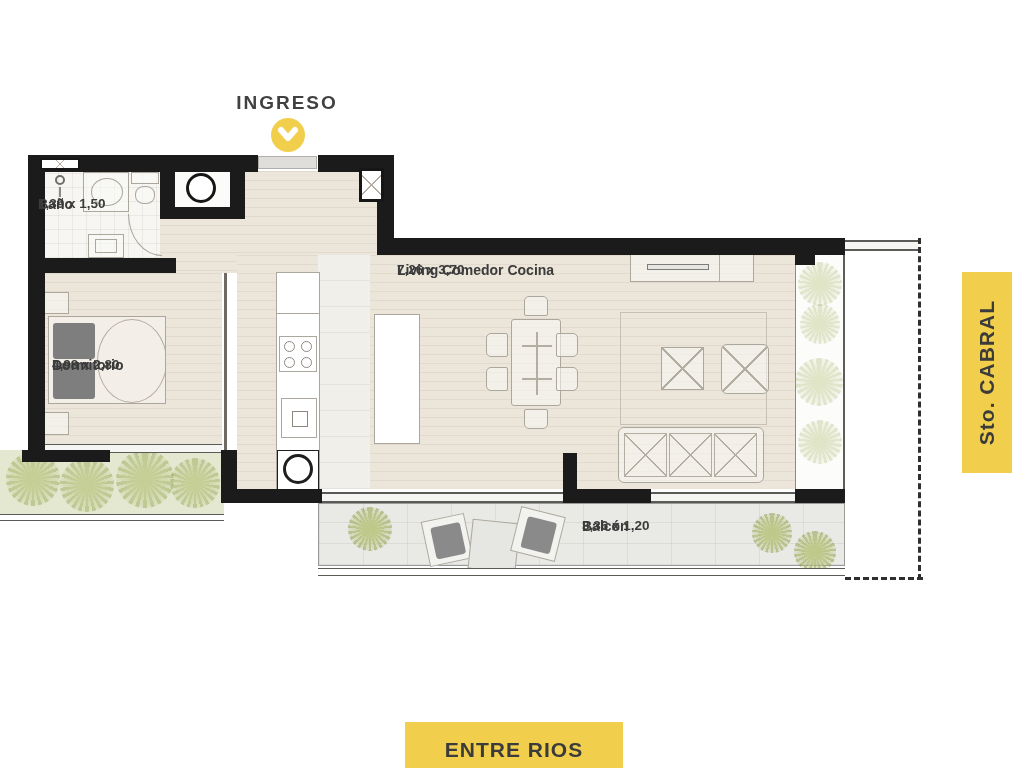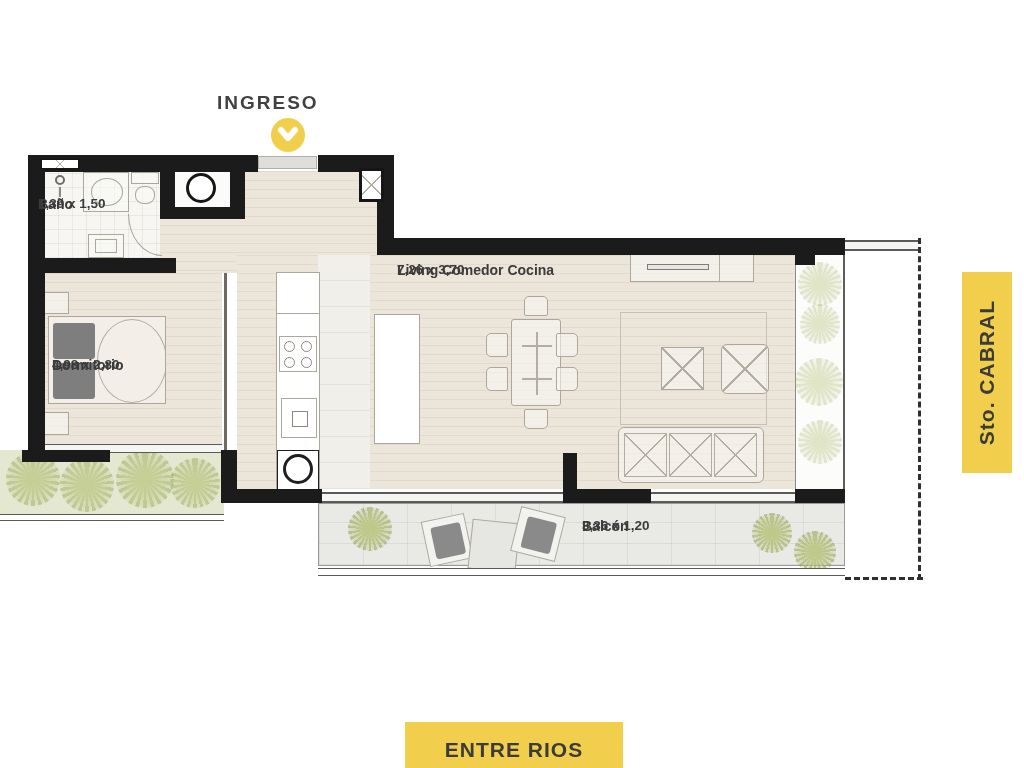--- a/index.html
+++ b/index.html
@@ -46,21 +46,21 @@
   .xbox{background-color:#ffffff;border:2px solid #161616;}
 
   
   .dash-v{border-left:3px dashed #2f2f2f;}
   .dash-h{border-top:3px dashed #2f2f2f;}
 
   
   .lbl{color:#3b3b3b;font-weight:700;text-align:center;line-height:1.22;}
   .lbl .name{font-size:14px;}
   .lbl .dims{font-size:13.5px;}
-  .ingreso-title{color:#414141;font-weight:700;font-size:19px;letter-spacing:2px;text-align:left;}
+  .ingreso-title{color:#414141;font-weight:700;font-size:19px;letter-spacing:2px;text-align:center;}
   .badge{background:#f1ce4b;color:#3b3b3b;font-weight:700;display:flex;align-items:center;justify-content:center;}
   .badge.bottom{font-size:21px;letter-spacing:1px;}
   .badge.side span{writing-mode:vertical-rl;transform:rotate(180deg);font-size:21px;letter-spacing:1px;white-space:nowrap;}
   .marker{width:34px;height:34px;border-radius:50%;background:#f1ce4b;display:flex;align-items:center;justify-content:center;}
 </style>
 </head>
 <body>
 
 <div id="canvas">
 

